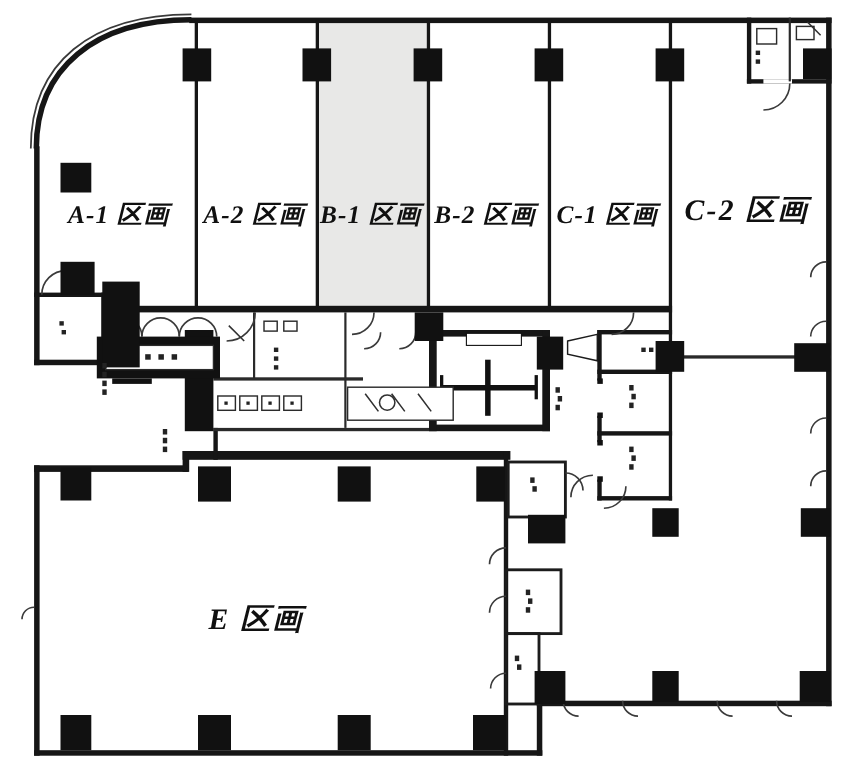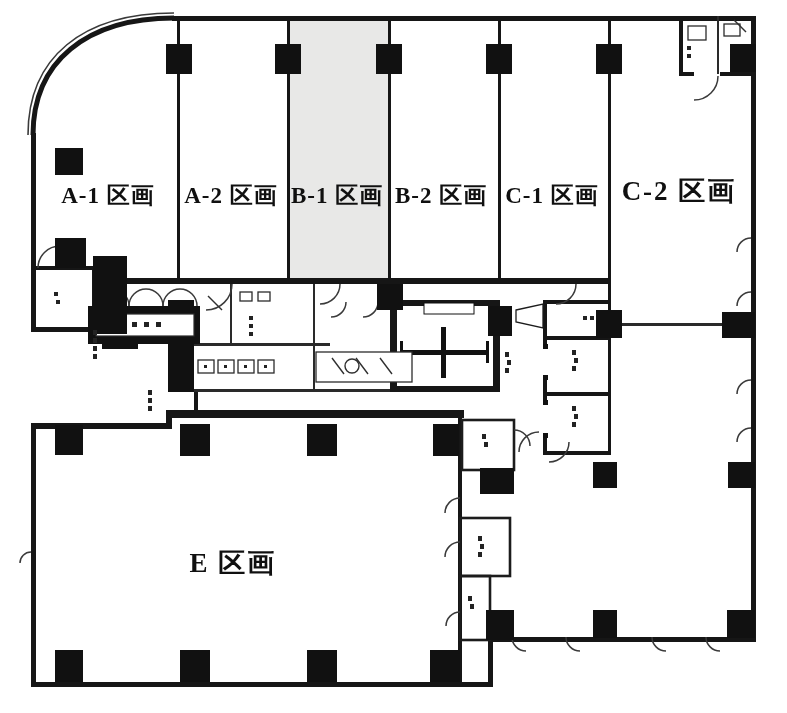--- a/index.html
+++ b/index.html
@@ -1,18 +1,18 @@
 <!DOCTYPE html>
 <html><head>
 <meta charset="utf-8">
 <style>
   html,body{margin:0;padding:0;background:#ffffff;}
   .stage{
     position:relative;width:787px;height:713px;background:#ffffff;
-    font-family:"Liberation Serif","DejaVu Serif",serif;overflow:hidden;
+    font-family:"Liberation Serif","DejaVu Serif",serif;overflow:hidden;font-style:italic;
   }
   svg{position:absolute;left:0;top:0;}
   .wall{fill:#161616;}
   .wall-thin{fill:#2a2a2a;}
   .col{fill:#111111;}
   .room-line{fill:none;stroke:#1c1c1c;stroke-width:2.6;}
   .fix-line{fill:none;stroke:#303030;stroke-width:1.4;}
   .fixture{fill:#ffffff;stroke:#2b2b2b;stroke-width:1.3;}
   .arc{fill:none;stroke:#3a3a3a;stroke-width:1.5;}
   .mark{fill:#232323;}

